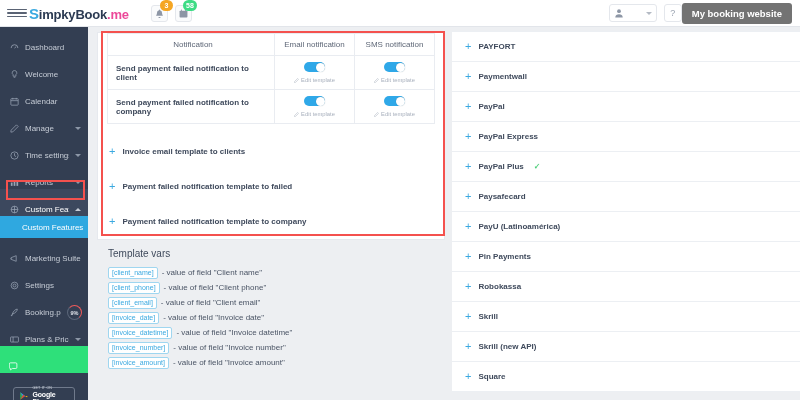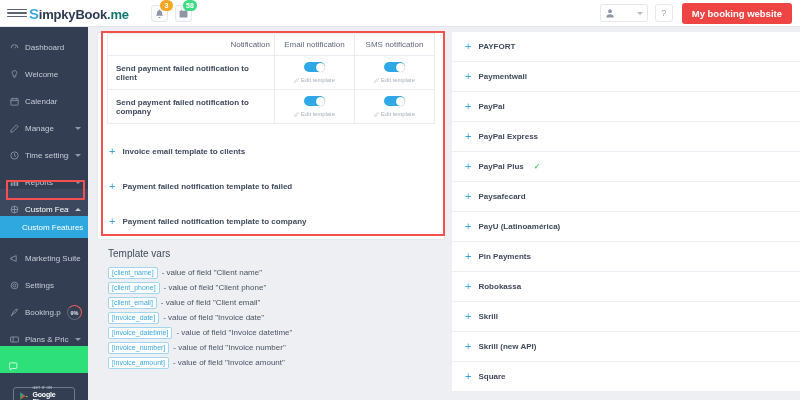--- a/index.html
+++ b/index.html
@@ -14,21 +14,21 @@
 
   
   .topbar {
     height: 27px; background: #ffffff; border-bottom: 1px solid #e2e5ea;
     display: flex; align-items: center; flex: 0 0 27px; position: relative; z-index: 5;
   }
   .hamburger { width: 20px; margin-left: 7px; display: flex; flex-direction: column; gap: 2px; cursor: pointer; }
   .hamburger span { display: block; height: 1.5px; background: #5a6374; border-radius: 1px; }
   .logo { font-size: 13px; font-weight: bold; color: #2b3a52; letter-spacing: -0.2px; margin-left: 2px; white-space: nowrap; }
   .logo .s { color: #3ba9e0; font-size: 15px; }
-  .logo .me { color: #0f766e; }
+  .logo .me { color: #ec4899; }
   .topbar-icons { display: flex; align-items: center; gap: 7px; margin-left: 22px; }
   .tb-icon {
     width: 17px; height: 17px; border: 1px solid #e4e7ec; border-radius: 3px;
     display: flex; align-items: center; justify-content: center; position: relative;
     background: #fafbfc; cursor: pointer;
   }
   .tb-icon svg { width: 9px; height: 9px; }
   .badge {
     position: absolute; top: -6px; right: -6px; min-width: 13px; height: 11px;
     border-radius: 6px; font-size: 7px; color: #fff; font-weight: bold;
@@ -41,21 +41,21 @@
     display: flex; align-items: center; border: 1px solid #e4e7ec; border-radius: 3px;
     height: 18px; padding: 0 4px; gap: 22px; cursor: pointer; background:#fff;
   }
   .user-box svg { width: 10px; height: 10px; }
   .caret { width: 0; height: 0; border-left: 3px solid transparent; border-right: 3px solid transparent; border-top: 3.5px solid #b4bac4; }
   .help-icon {
     width: 18px; height: 18px; border: 1px solid #e4e7ec; border-radius: 3px; margin-left: 7px;
     display: flex; align-items: center; justify-content: center; font-size: 9px; color: #9aa3b0; cursor: pointer; background:#fff;
   }
   .booking-btn {
-    margin-left: 9px; background: #ef4444; color: #fff; font-size: 9.5px; font-weight: bold;
+    margin-left: 0; background: #737373; color: #fff; font-size: 9.5px; font-weight: bold;
     padding: 5px 10px; border-radius: 3px; border: none; cursor: pointer; white-space: nowrap;
   }
 
   
   .body { flex: 1; display: flex; min-height: 0; }
 
   
   .sidebar {
     width: 88px; background: #333e52; flex: 0 0 88px; display: flex; flex-direction: column;
     overflow: hidden; position: relative;
@@ -104,21 +104,21 @@
     position: absolute; border: 2px solid #f4514e; pointer-events: none; z-index: 20;
   }
 
   .card-title { font-size: 11.5px; color: #3f4a5c; padding: 10px 11px 9px 11px; }
 
   table.tmpl { width: 100%; border-collapse: collapse; }
   table.tmpl th {
     font-size: 8px; font-weight: normal; color: #5e6777; text-align: center;
     border: 1px solid #e9ecf1; padding: 6px 4px; background: #fff;
   }
-  table.tmpl th.first { text-align: right; padding-left: 8px; }
+  table.tmpl th.first { text-align: center; padding-left: 8px; }
   table.tmpl td {
     border: 1px solid #e9ecf1; padding: 6px 4px; font-size: 8px; color: #3f4a5c; vertical-align: middle;
   }
   table.tmpl td.first { text-align: left; padding-left: 8px; font-weight: bold; }
   table.tmpl td.ctr { text-align: center; width: 80px; }
   .toggle {
     width: 21px; height: 10px; border-radius: 5px; background: #2fa8e8; position: relative;
     display: inline-block; cursor: pointer;
   }
   .toggle::after {

